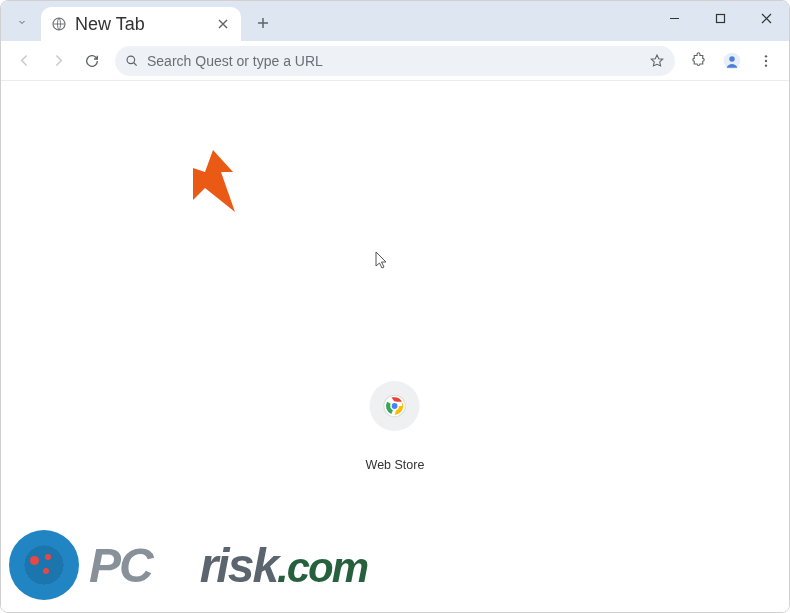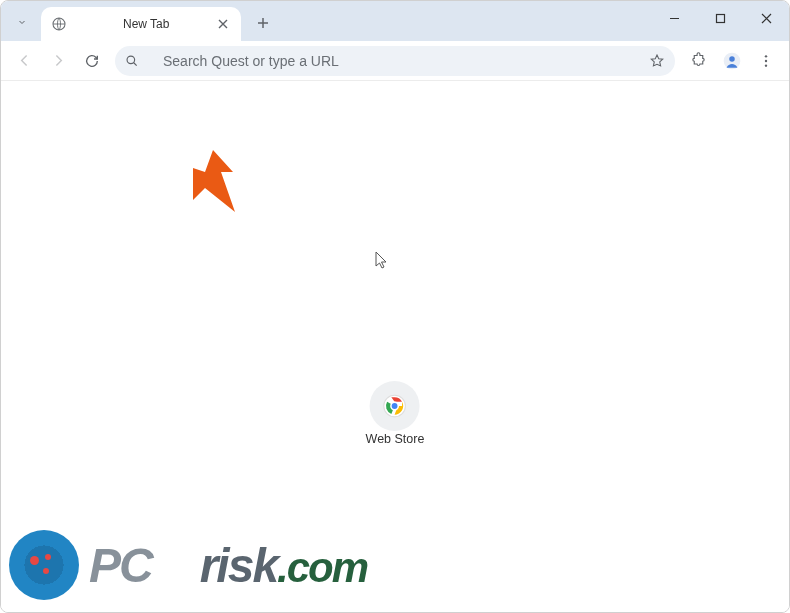--- a/index.html
+++ b/index.html
@@ -41,21 +41,21 @@
   height: 34px;
   width: 200px;
   border-radius: 10px 10px 0 0;
   display: flex;
   align-items: center;
   padding: 0 10px;
   gap: 8px;
   position: relative;
 }
 .tab-favicon { width: 16px; height: 16px; flex-shrink: 0; }
-.tab-title { font-size: 12px; color: #333; flex: 1; white-space: nowrap; overflow: hidden; margin-left: 48px; }
+.tab-title { font-size: 18px; color: #333; flex: 1; white-space: nowrap; overflow: hidden; }
 .tab-close { width: 16px; height: 16px; display: flex; align-items: center; justify-content: center; border-radius: 50%; cursor: pointer; }
 .newtab-btn { width: 28px; height: 28px; display: flex; align-items: center; justify-content: center; margin-left: 8px; margin-bottom: 4px; }
 .titlebar-spacer { flex: 1; }
 .win-controls { display: flex; align-self: flex-start; }
 .win-btn { width: 46px; height: 34px; display: flex; align-items: center; justify-content: center; }
 .toolbar {
   height: 40px;
   background: #fff;
   display: flex;
   align-items: center;
@@ -66,21 +66,21 @@
 .nav-btn { width: 30px; height: 30px; display: flex; align-items: center; justify-content: center; border-radius: 50%; color: #5f6368; }
 .nav-btn.disabled { opacity: .35; }
 .omnibox {
   flex: 1;
   height: 30px;
   background: #eef2f7;
   border-radius: 15px;
   display: flex;
   align-items: center;
   padding: 0 10px;
-  gap: 24px;
+  gap: 8px;
   margin: 0 4px;
 }
 .omnibox input {
   flex: 1;
   border: none;
   background: transparent;
   outline: none;
   font-size: 14px;
   color: #333;
 }
@@ -88,21 +88,21 @@
 .tb-icon { width: 30px; height: 30px; display: flex; align-items: center; justify-content: center; color: #5f6368; }
 .content { flex: 1; background: #fff; position: relative; }
 .shortcut {
   position: absolute;
   left: 50%;
   top: 300px;
   transform: translateX(-50%);
   display: flex;
   flex-direction: column;
   align-items: center;
-  gap: 1px;
+  gap: 27px;
 }
 .shortcut-tile {
   width: 50px;
   height: 50px;
   border-radius: 50%;
   background: #eef0f2;
   display: flex;
   align-items: center;
   justify-content: center;
 }

